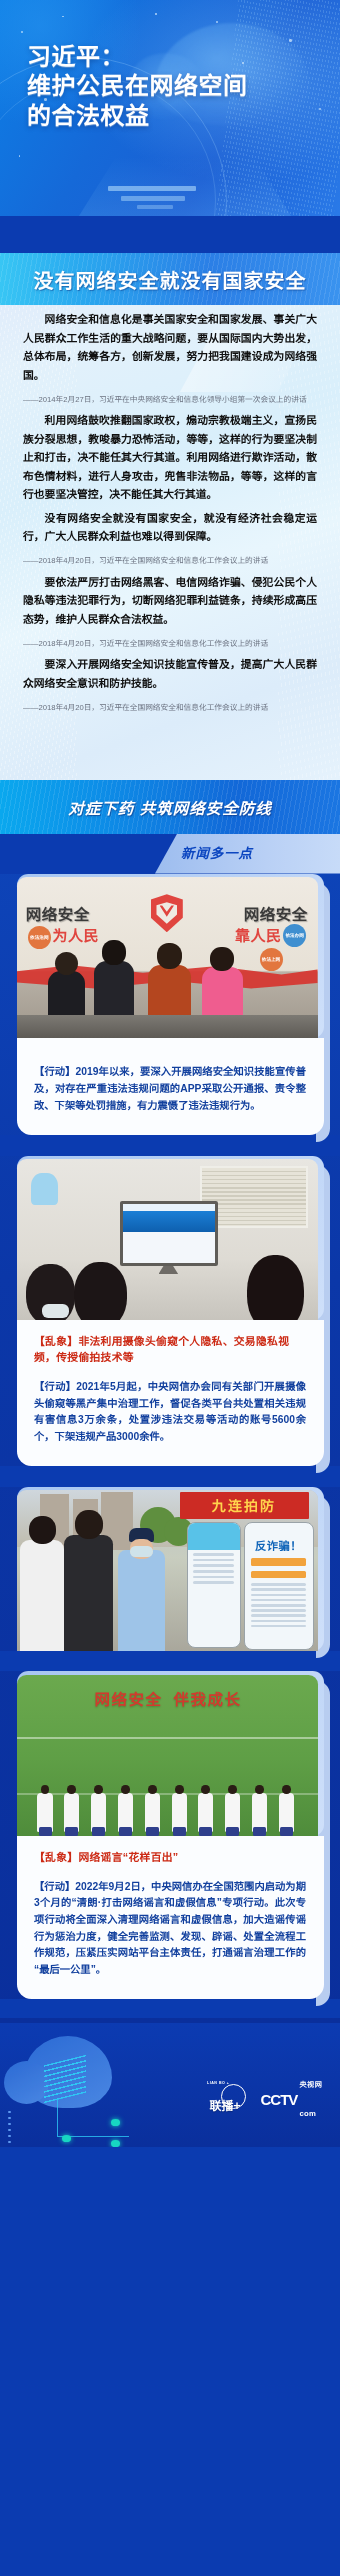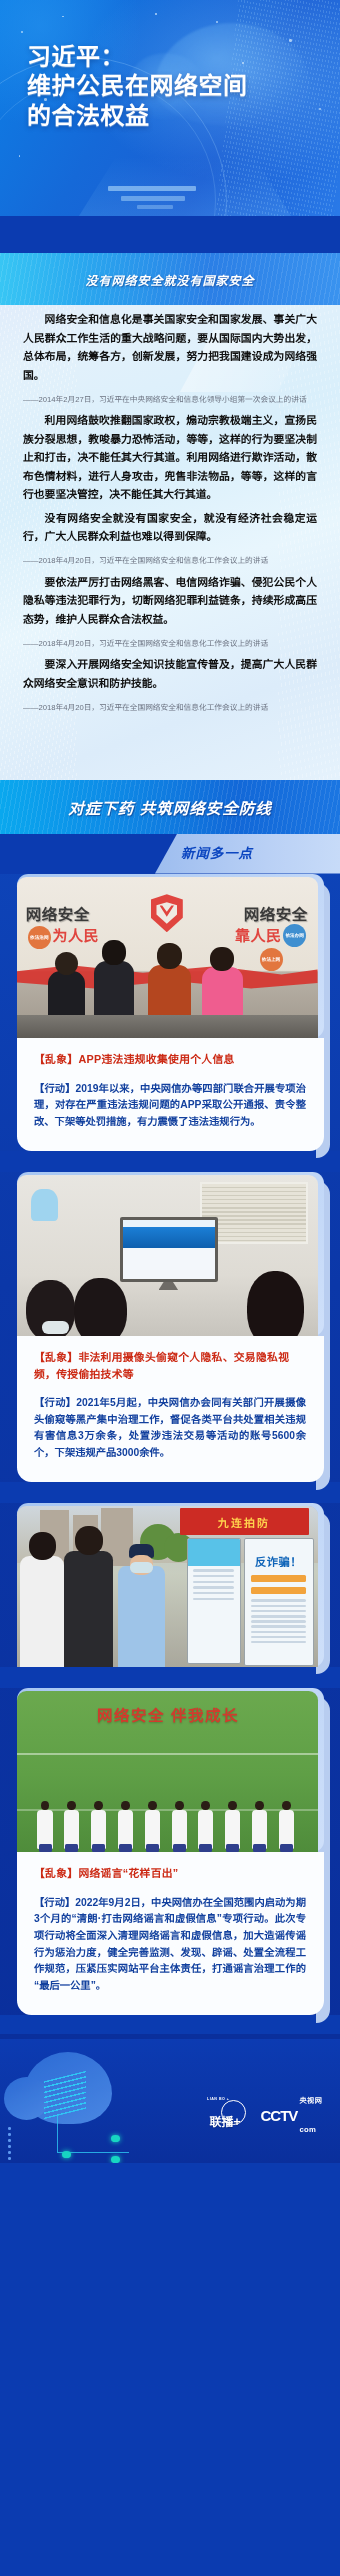--- a/index.html
+++ b/index.html
@@ -150,25 +150,24 @@
   }
   .band:before {
     content:""; position:absolute; left:0; top:0; width:340px; height:100%;
     background: repeating-linear-gradient(100deg,
        rgba(255,255,255,0.10) 0px, rgba(255,255,255,0.10) 1px,
        rgba(255,255,255,0) 1px, rgba(255,255,255,0) 4.6px);
   }
   .band-text {
     position: relative;
     color: #fff;
-    font-size: 12px;
+    font-size: 20px;
     font-weight: 900;
     letter-spacing: 1px;
     text-shadow: 1px 1px 0 rgba(20,70,150,0.45), 0 1px 3.1px rgba(0,40,110,.3);
-    font-style: italic;
   }
 
   .quote-wrap { position: relative; z-index: 4; padding: 0 23px; }
 
   .quote-body {
     color: #101010;
     font-family: "Liberation Serif", "DejaVu Serif", serif;
     font-weight: 700;
     font-size: 10.8px;
     line-height: 1.72;
@@ -224,20 +223,21 @@
     position:absolute; right:23px; top:8.2px;
     color:#0c46c0; font-size:13.4px; font-weight:900; letter-spacing:1px;
     font-style: italic;
   }
   .photo-frame{
     position:relative;
     width:307px;
     border-radius: 11.3px;
     background: linear-gradient(135deg,#a7c6f2,#cfe0fa);
     padding: 3.1px 6.2px 0 0;
+    font-family: Liberation Mono, monospace;
   }
   .photo{
     width: 301px; height: 161px;
     border-radius: 9.3px 9.3px 0 0;
     overflow:hidden; position:relative;
     background:#cfd6d1;
   }
 
   
   .ph1{
@@ -333,29 +333,29 @@
   .ph3{ background: linear-gradient(180deg,#b9c4cd 0%, #c8cdbf 42%, #a9a79c 100%); }
   .ph3 .sky{ position:absolute; left:0;top:0;width:301px;height:57px;
     background: linear-gradient(180deg,#cfd7dd,#bfbcae); }
   .ph3 .tower{ position:absolute; background:#b3a99b; }
   .ph3 .t1{ left:23px;  top:4.1px;  width:29px; height:55px;}
   .ph3 .t2{ left:56px; top:9.3px; width:25px; height:49px;}
   .ph3 .t3{ left:84px; top:2.1px;  width:32px; height:58px;}
   .ph3 .banner{
     position:absolute; left:163px; top:2.1px; width:129px; height:27px;
     background:#cc2b24; border-radius:1px;
-    color:#ffd34d; font-weight:900; font-size:11px; letter-spacing:2.1px;
+    color:#ffd34d; font-weight:900; font-size:14px; letter-spacing:2.1px;
     display:flex;align-items:center;justify-content:center;
   }
   .ph3 .tree{ position:absolute; border-radius:50%; background:#5f8f3f;}
   .ph3 .tr1{ left:123px; top:17.5px; width:36px; height:36px;}
   .ph3 .tr2{ left:147px; top:27px; width:29px; height:29px;}
   .ph3 .poster{
     position:absolute; top:32px; background:#f2f7fa; border:1.5px solid #9aa3a8;
-    border-radius:2px; overflow:hidden;
+    border-radius:8px; overflow:hidden;
   }
   .ph3 .po1{ left:170px; width:54px; height:126px;}
   .ph3 .po2{ left:227px; width:70px; height:128px;}
   .ph3 .po2 .pt{
     color:#0f64b8; font-size:11.3px; font-weight:900; text-align:center;
     padding-top:14.4px; letter-spacing:0.5px;
   }
   .ph3 .po2 .band-o{ margin:5.2px 6.2px; height:7.2px; background:#f2a33c; border-radius:1.5px;}
   .ph3 .po2 .ln{ margin:2.6px 6.2px; height:2.6px; background:#c9d6e2; border-radius:1.5px;}
   .ph3 .po1 .top-c{ height:27px; background:#58c2e8;}
@@ -589,22 +589,21 @@
             <div class="badge b3">依法上网</div>
             <div class="ribbon"></div>
             <div class="person p1"></div>
             <div class="person p2"></div>
             <div class="person p3"></div>
             <div class="person p4"></div>
             <div class="rail"></div>
           </div>
         </div>
         <div class="text-card">
-          <p class="luan">【乱象】APP违法违规收集使用个人信息</p>
-          <p class="xingdong">【行动】2019年以来，中央网信办等四部门联合开展专项治理，对存在严重违法违规问题的APP采取公开通报、责令整改、下架等处罚措施，有力震慑了违法违规行为。</p>
+          <p class="xingdong">【行动】2019年以来，要深入开展网络安全知识技能宣传普及，对存在严重违法违规问题的APP采取公开通报、责令整改、下架等处罚措施，有力震慑了违法违规行为。</p>
         </div>
       </div>
     </div>
 
     <div class="spacer-blue" style="height:20.6px"></div>
 
     <div class="card-shadow">
       <div class="card-inner">
         <div class="photo-frame">
           <div class="photo ph2">

